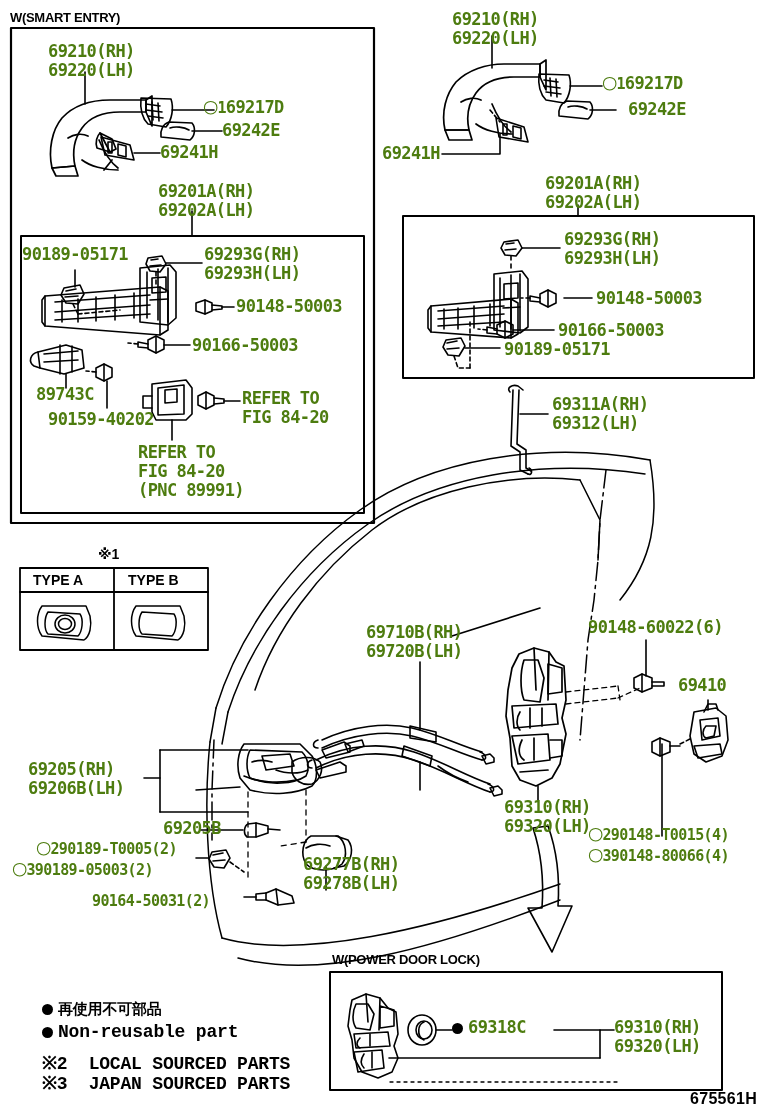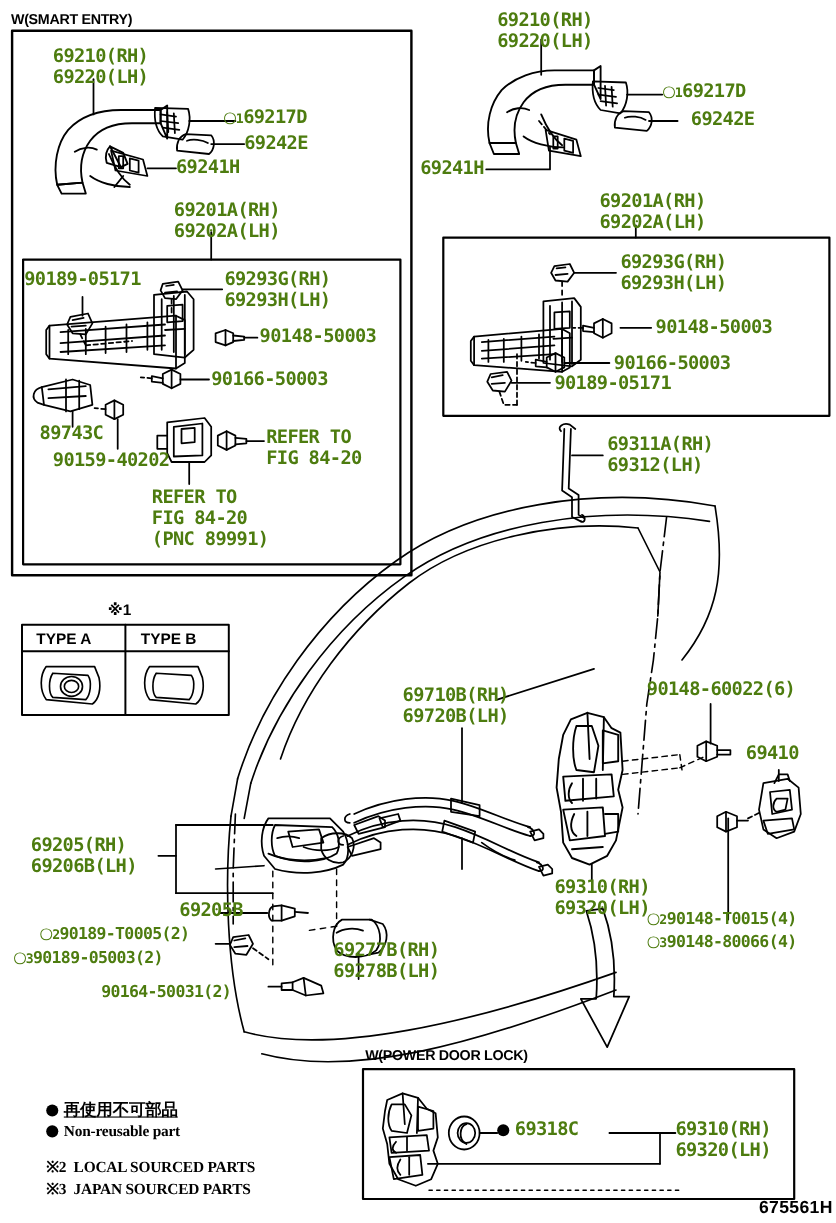--- a/index.html
+++ b/index.html
@@ -8,28 +8,28 @@
   #stage{position:absolute;left:0;top:0;width:760px;height:1000px;}
   svg{position:absolute;left:0;top:0;}
   .lbl{position:absolute;font-family:"DejaVu Sans Mono","Liberation Mono",monospace;
        font-weight:bold;font-size:17px;line-height:19px;letter-spacing:-0.6px;
        white-space:pre;color:#4d7c0f;}
   .lbl.s2{font-size:15px;line-height:17px;}
   .boxcap{position:absolute;font-family:"Liberation Sans","DejaVu Sans",sans-serif;
           font-weight:bold;font-size:13px;letter-spacing:-0.3px;white-space:pre;}
   .typec{position:absolute;font-family:"Liberation Sans","DejaVu Sans",sans-serif;
          font-weight:bold;font-size:14px;letter-spacing:0px;}
-  .legend{position:absolute;font-family:Liberation Serif, serif;
-          font-weight:bold;font-size:14px;letter-spacing:-0.2px;white-space:pre;}
+  .legend{position:absolute;font-family:Liberation Mono, monospace;
+          font-weight:bold;font-size:18px;letter-spacing:-0.2px;white-space:pre;}
   .legend.jp{font-family:"DejaVu Sans",sans-serif;font-size:15px;}
   .dot{display:inline-block;width:11px;height:11px;border-radius:50%;
        background:#000;vertical-align:-1px;margin-right:5px;}
   .figno{position:absolute;font-family:"Liberation Sans","DejaVu Sans",sans-serif;
          font-weight:bold;font-size:16px;letter-spacing:0.3px;}
-  .sm{font-size:12px;}
+  .sm{font-size:15px;}
 </style>
 </head>
 <body>
 
 <div id="stage">
 
 <svg width="760" height="1112" viewBox="0 0 760 1112">
   <g fill="none" stroke="#000" stroke-width="1.6" stroke-linejoin="round" stroke-linecap="round">
 
     <rect x="11" y="28" width="363" height="495" stroke-width="2.2"></rect>
@@ -486,20 +486,20 @@
 <div class="lbl s2" style="left:12px;top:841px;margin-left:24px;"><span class="sm">〇2</span>90189-T0005(2)</div>
 <div class="lbl s2" style="left:12px;top:862px;"><span class="sm">〇3</span>90189-05003(2)</div>
 <div class="lbl s2" style="left:92px;top:893px;">90164-50031(2)</div>
 
 <div class="lbl s2" style="left:588px;top:827px;"><span class="sm">〇2</span>90148-T0015(4)</div>
 <div class="lbl s2" style="left:588px;top:848px;"><span class="sm">〇3</span>90148-80066(4)</div>
 
 <div class="lbl" style="left:452px;top:1018px;"><span class="dot"></span><span>69318C</span></div>
 <div class="lbl" style="left:614px;top:1018px;">69310(RH)<br>69320(LH)</div>
 
-<div class="legend jp" style="left:42px;top:1000px;text-decoration:underline;"><span class="dot"></span><span>再使用不可部品</span></div>
+<div class="legend jp" style="left:42px;top:1000px;"><span class="dot"></span><span>再使用不可部品</span></div>
 <div class="legend" style="left:42px;top:1022px;"><span class="dot"></span><span>Non-reusable part</span></div>
 <div class="legend" style="left:42px;top:1050px;">※2  LOCAL SOURCED PARTS</div>
 <div class="legend" style="left:42px;top:1070px;">※3  JAPAN SOURCED PARTS</div>
 
 <div class="figno" style="left:690px;top:1090px;">675561H</div>
 
 </div>
 
 </body></html>

